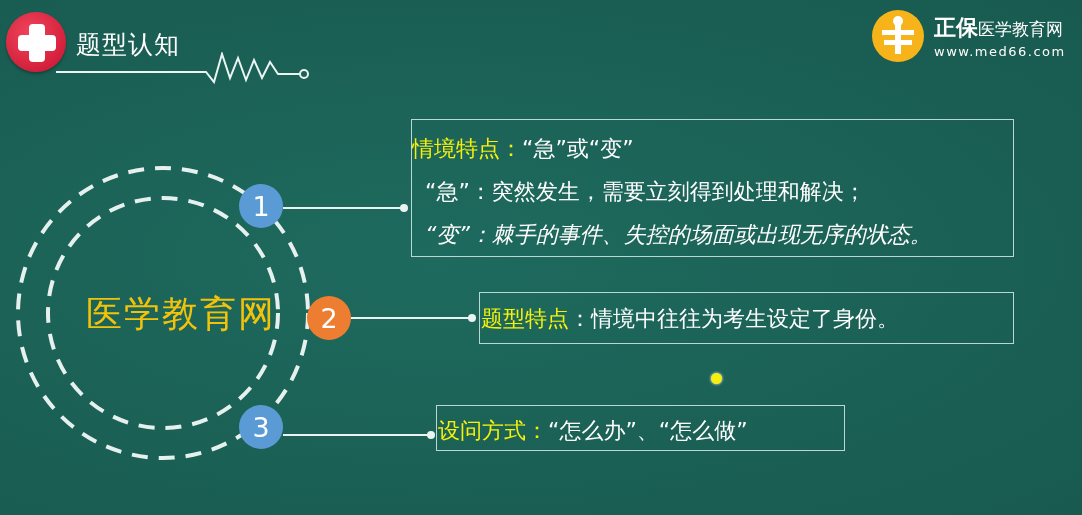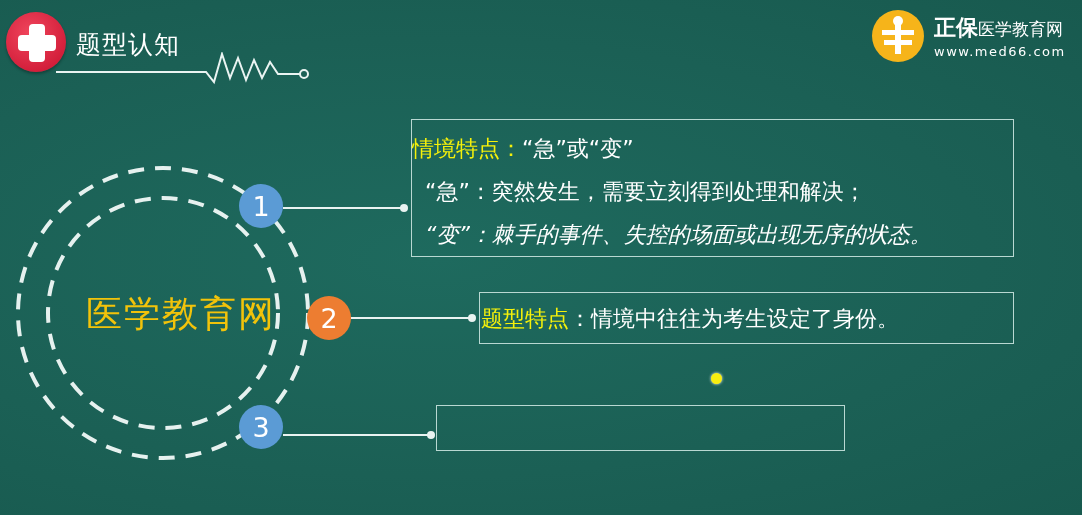--- a/index.html
+++ b/index.html
@@ -80,15 +80,18 @@
   <div class="abs row-text" style="left:481px;top:304px;">
     <span class="yellow">题型特点</span><span class="white">：情境中往往为考生设定了身份。</span>
   </div>
 
   <div class="abs num" style="left:239px;top:405px;background:#5b9bd5;">
       <span>3</span>
     </div>
   <div class="abs line" style="left:283px;top:434px;width:148px;"></div>
   <div class="abs dot" style="left:427px;top:431px;"></div>
   <div class="abs box" style="left:436px;top:405px;width:407px;height:44px;"></div>
+  <div class="abs row-text" style="left:438px;top:416px;">
+    <span class="yellow">设问方式：</span><span class="white">“怎么办”、“怎么做”</span>
+  </div>
 
   <div class="abs cursor"></div>
 </div>
 
 </body></html>

